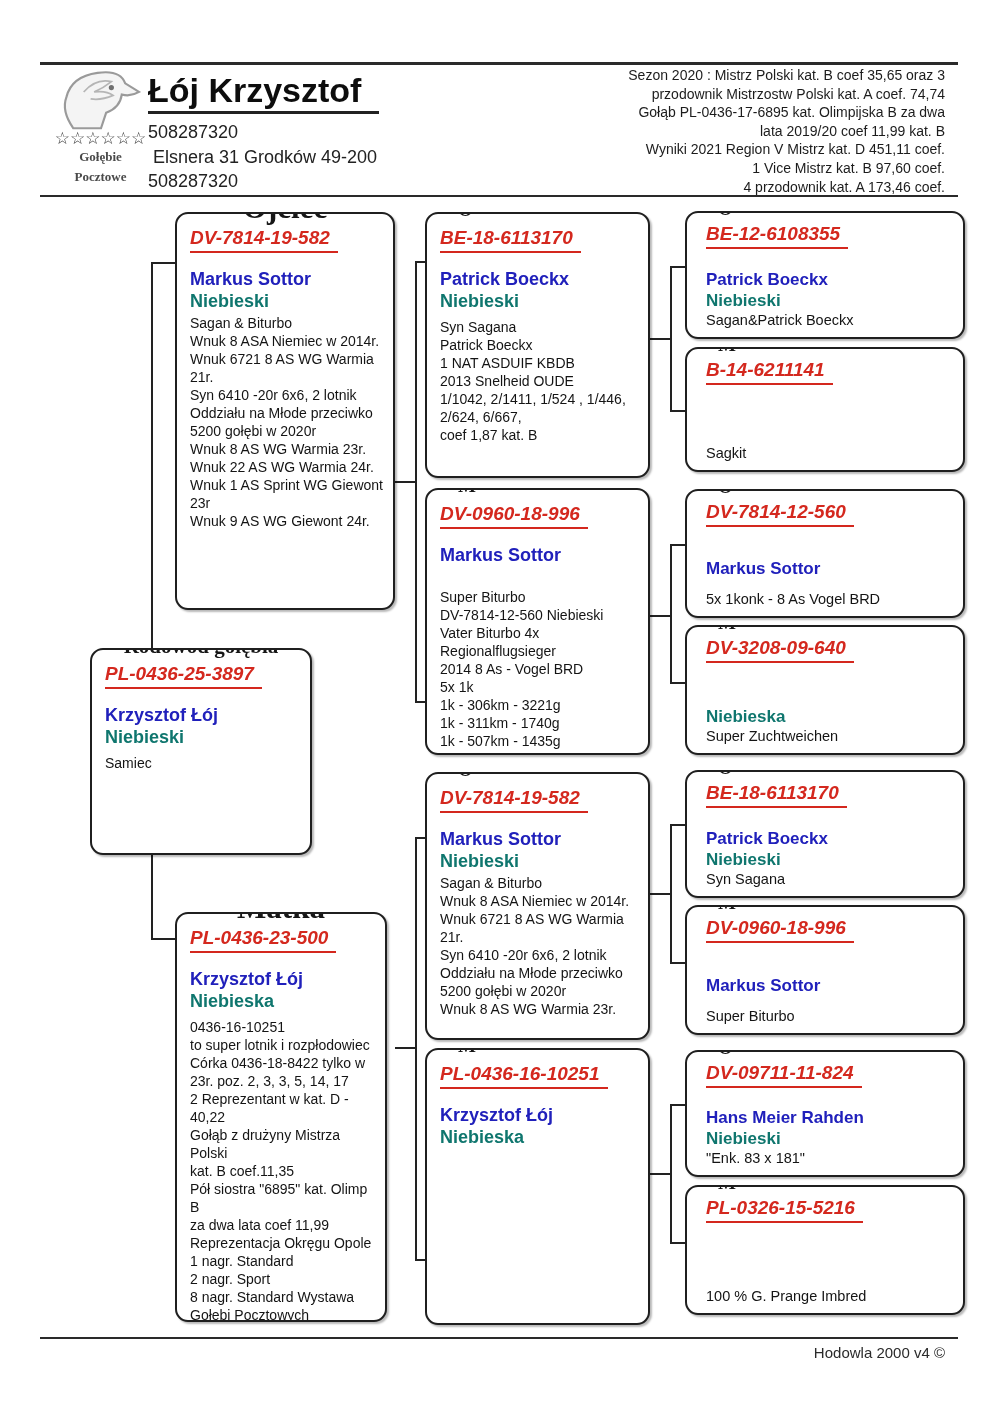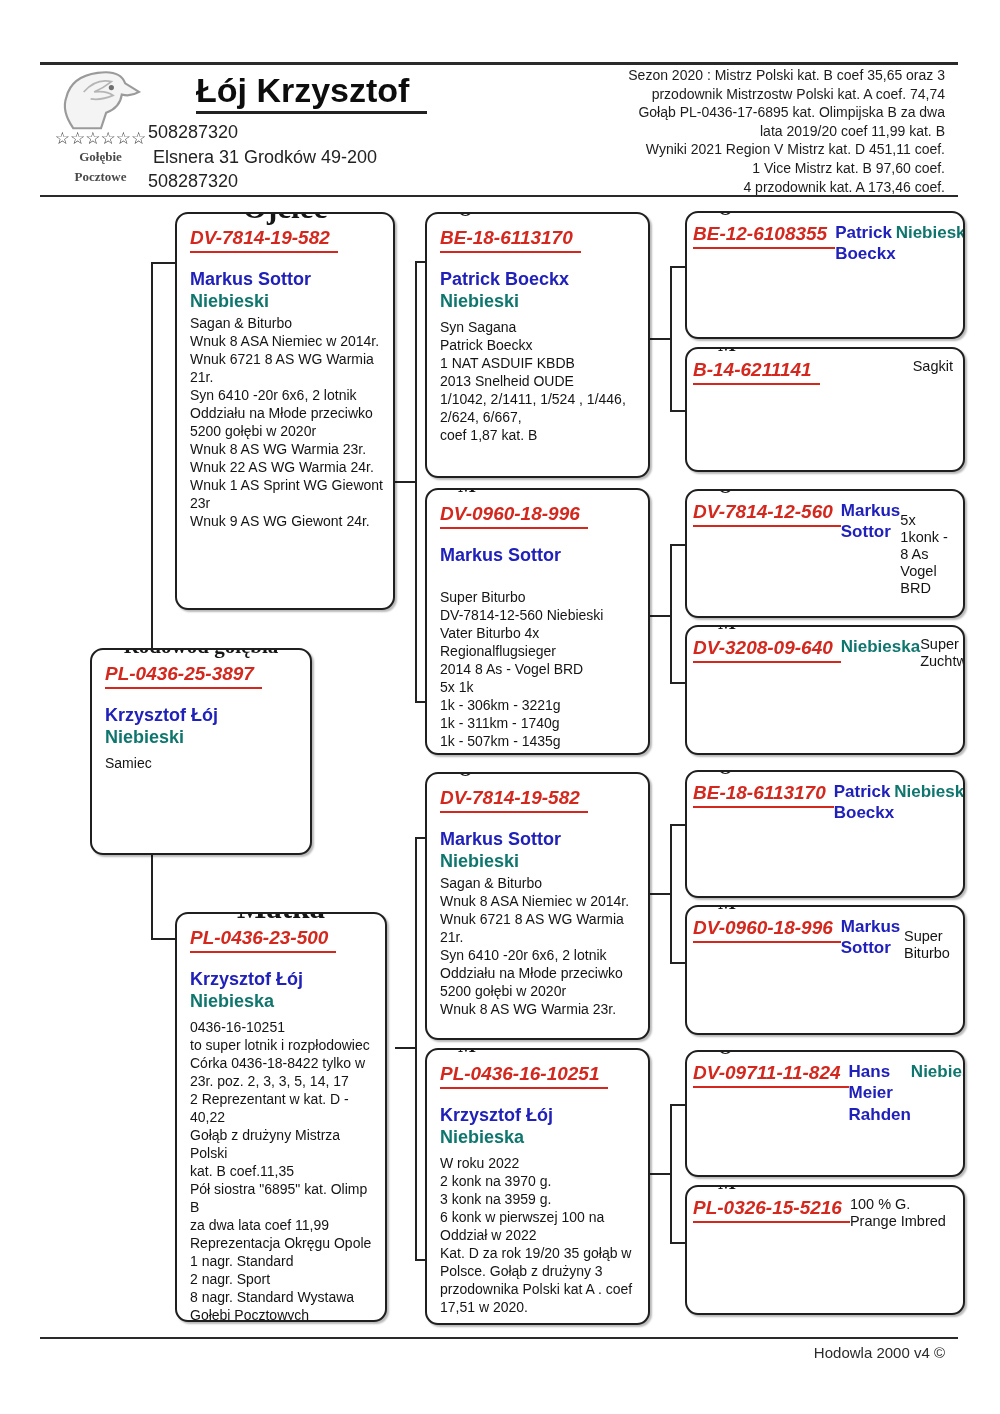--- a/index.html
+++ b/index.html
@@ -4,38 +4,38 @@
 <style>
   html,body{margin:0;padding:0;background:#fff;}
   .page{
     position:relative;width:1000px;height:1414px;background:#fff;overflow:hidden;
     font-family:"Liberation Sans","DejaVu Sans",sans-serif;color:#181818;
   }
   .hr{position:absolute;background:#2a2a2a;height:2px;}
   
   .breeder-name{
     position:absolute;left:148px;top:72px;font-size:34px;font-weight:bold;color:#0d0d0d;
-    border-bottom:3px solid #222;padding:0 18px 2px 0;line-height:1.1;margin-left:48px;
+    border-bottom:3px solid #222;padding:0 18px 2px 0;line-height:1.1;
   }
   .hd-line{position:absolute;left:148px;font-size:18px;color:#222;}
   .ach{
     position:absolute;right:55px;top:66px;width:430px;text-align:right;
     font-size:14px;line-height:18.6px;color:#1c1c1c;white-space:pre-line;
   }
   .logo{position:absolute;left:48px;top:66px;width:105px;text-align:center;}
   .logo svg{display:block;margin:0 auto;}
   .stars{font-size:17px;letter-spacing:0px;color:#3a3a3a;line-height:17px;white-space:nowrap;}
   .logo-cap{font-family:"Liberation Serif","DejaVu Serif",serif;font-weight:bold;color:#4a4a4a;font-size:13px;line-height:20px;}
   
   .pbox,.rbox{
     position:absolute;background:#fff;border:2px solid #1f1f1f;border-radius:13px;
     box-shadow:2px 2px 2px rgba(0,0,0,0.28);padding:12px 10px 8px 13px;box-sizing:border-box;
     overflow:hidden;
   }
-  .rbox{display:flex;flex-direction:row;padding:9px 10px 8px 6px;}
+  .rbox{display:flex;flex-direction:column;padding:9px 10px 8px 19px;}
   .btitle{
     position:absolute;background:#fff;padding:0 9px;white-space:nowrap;
     font-family:"Liberation Serif","DejaVu Serif",serif;font-weight:bold;color:#161616;
   }
   .btitle.big{top:-22px;left:50%;transform:translateX(-50%);font-size:31px;line-height:32px;}
   .btitle.med{top:-15px;left:50%;transform:translateX(-50%);font-size:21px;line-height:22px;}
   .btitle.om{top:-14px;left:22px;font-size:19px;line-height:20px;transform:none;}
   .ring{
     display:inline-block;align-self:flex-start;
     font-size:19px;font-weight:bold;font-style:italic;color:#d4281e;
@@ -229,29 +229,20 @@
 Oddziału na Młode przeciwko
 5200 gołębi w 2020r
 Wnuk 8 AS WG Warmia 23r.</div>
   </div>
 
   <div class="pbox box-m4 tight">
     <span class="btitle om">M</span>
     <div class="ring">PL-0436-16-10251</div>
     <div class="name">Krzysztof Łój</div>
     <div class="color">Niebieska</div>
-    <div class="body">W roku 2022
-2 konk na 3970 g.
-3 konk na 3959 g.
-6 konk w pierwszej 100 na
-Oddział w 2022
-Kat. D za rok 19/20 35 gołąb w
-Polsce. Gołąb z drużyny 3
-przodownika Polski kat A . coef
-17,51 w 2020.</div>
   </div>
 
   <div class="rbox box-r1">
     <span class="btitle om">O</span>
     <div class="ring">BE-12-6108355</div>
     <div class="spacer"></div>
     <div class="name">Patrick Boeckx</div>
     <div class="color">Niebieski</div>
     <div class="note">Sagan&amp;Patrick Boeckx</div>
   </div>

